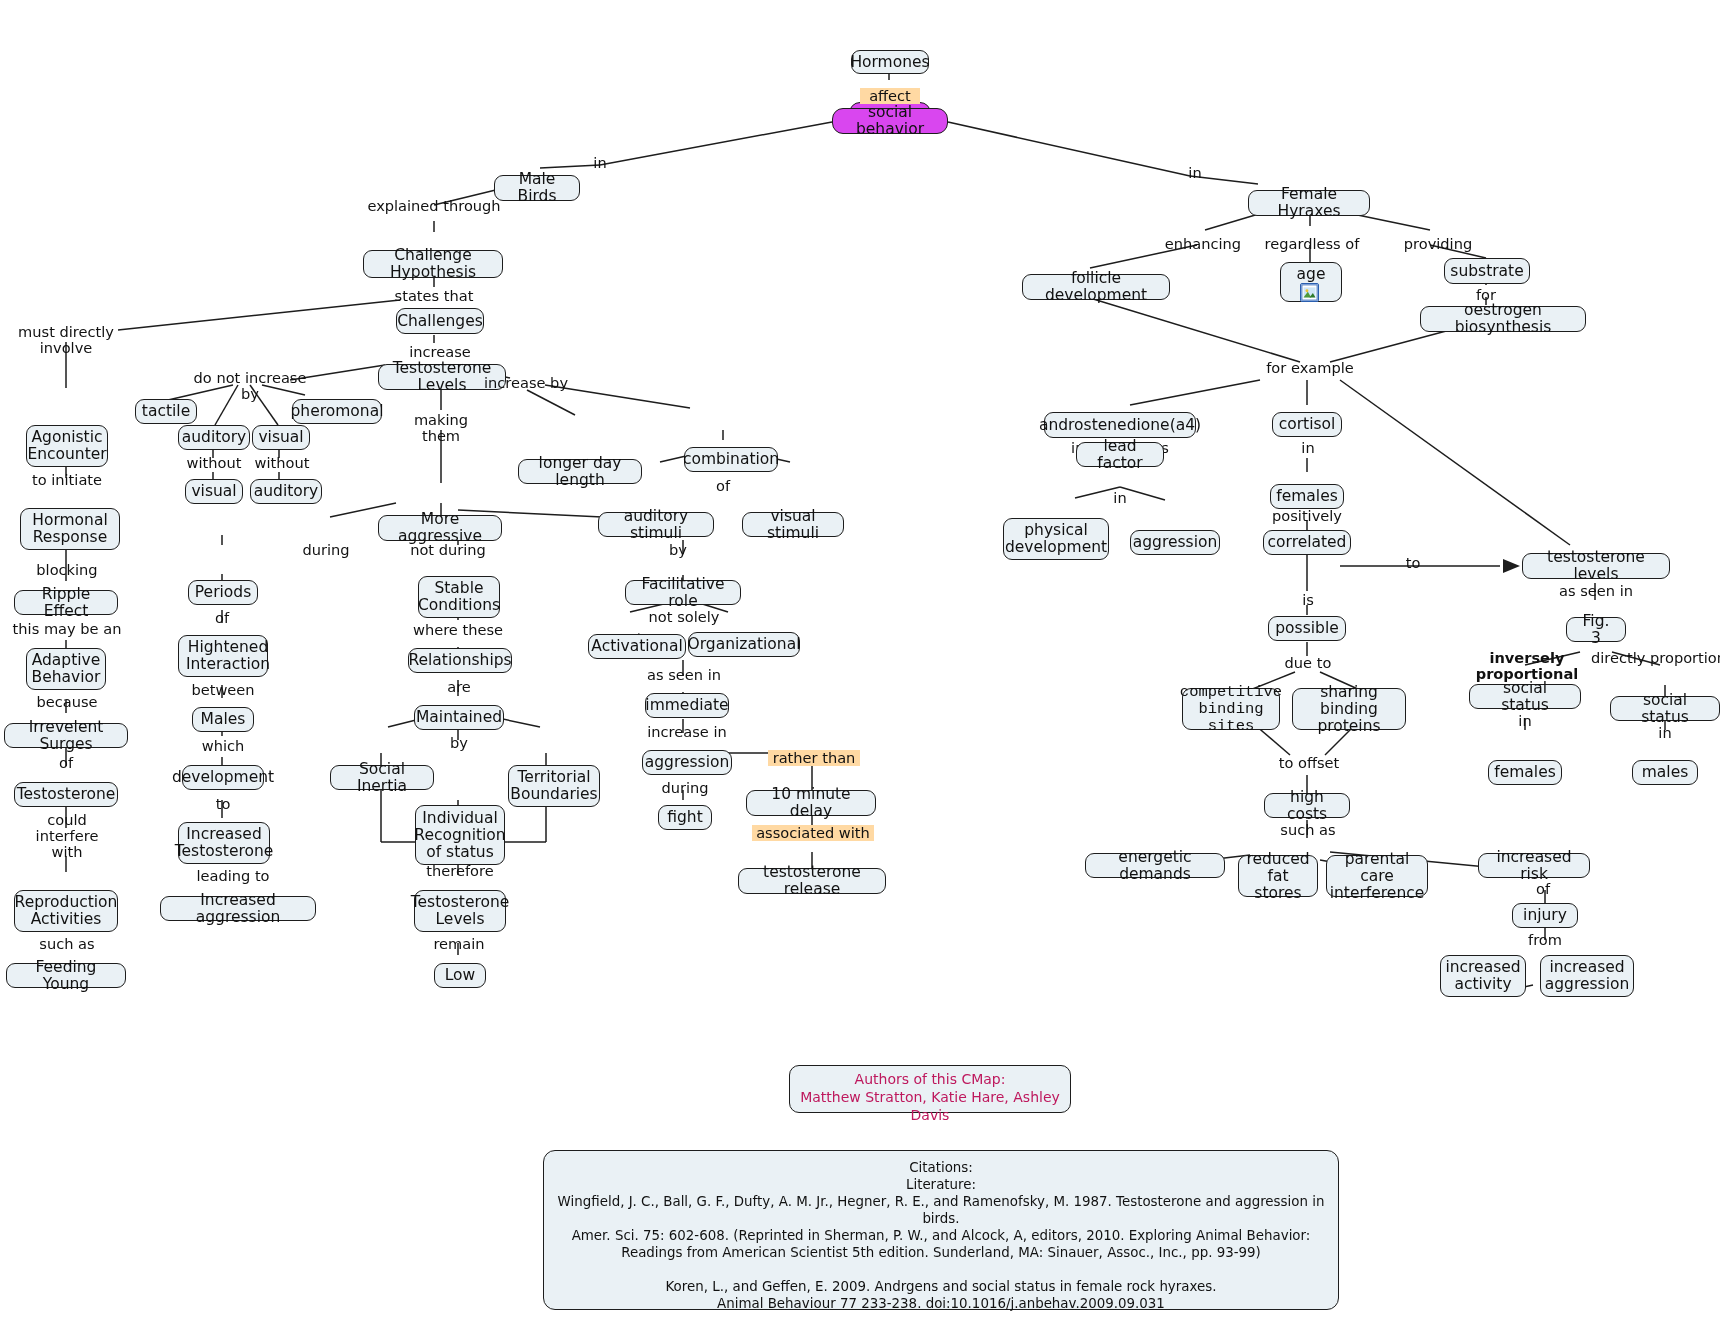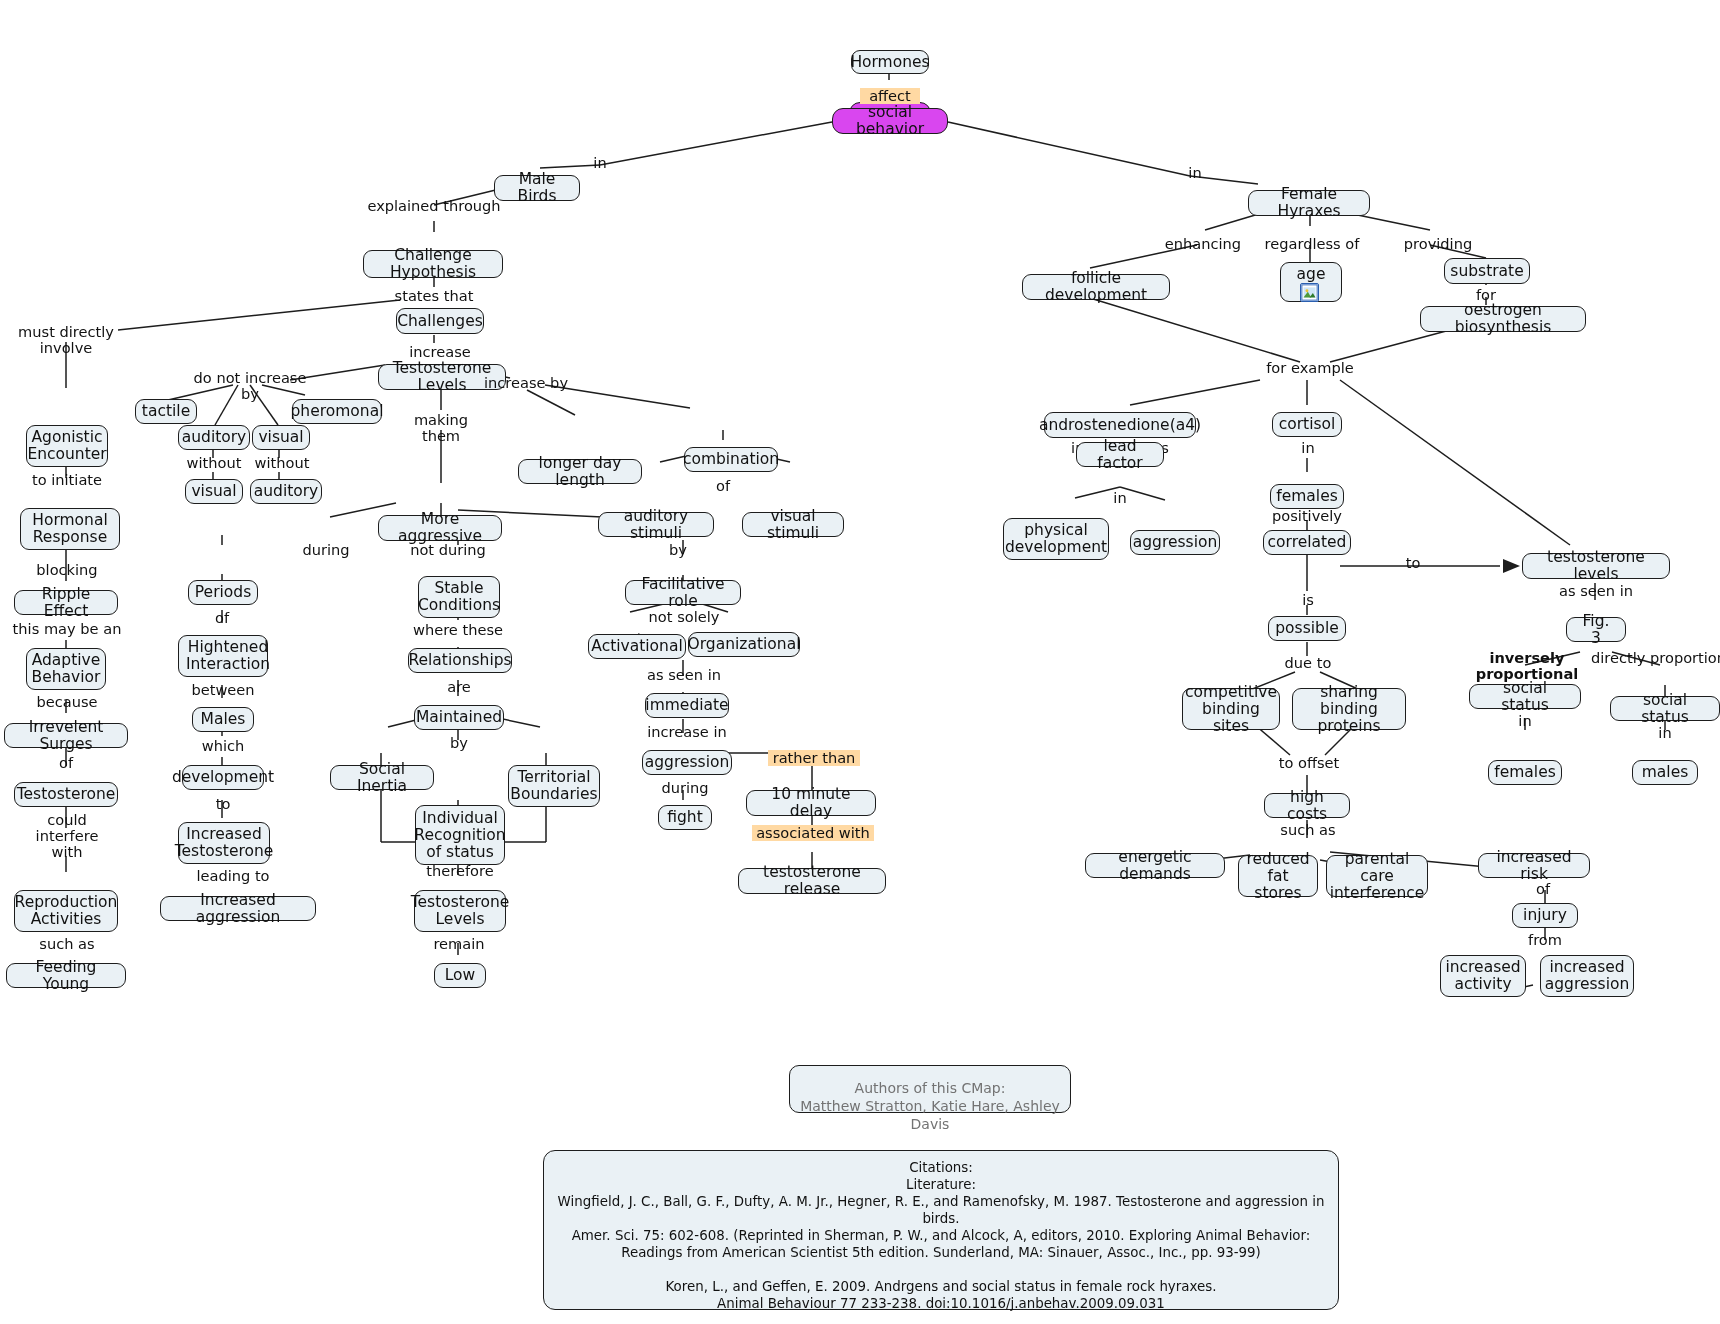--- a/index.html
+++ b/index.html
@@ -55,22 +55,22 @@
   }
   .authors{
     position:absolute;
     box-sizing:border-box;
     background:#eaf1f5;
     border:1.6px solid #1d1d1d;
     border-radius:10px;
     font-size:14px;
     line-height:18px;
     text-align:center;
-    color:#737373;
-    padding:13px 10px;
+    color:#be185d;
+    padding:4px 10px;
     white-space:pre-line;
   }
   .imgbadge{
     position:absolute;
     width:19px;height:19px;
     border:1.6px solid #2a5fb0;
     background:#ffffff;
     border-radius:2px;
     box-sizing:border-box;
     display:block;
@@ -404,21 +404,21 @@
 
   <div class="node" style="left:1272px;top:412px;width:70px;height:25px;">cortisol</div>
   <div class="link" style="left:1280px;top:440px;width:56px;">in</div>
   <div class="node" style="left:1270px;top:484px;width:74px;height:25px;">females</div>
   <div class="link" style="left:1263px;top:508px;width:88px;">positively</div>
   <div class="node" style="left:1263px;top:530px;width:88px;height:25px;">correlated</div>
   <div class="link" style="left:1385px;top:555px;width:56px;">to</div>
   <div class="link" style="left:1285px;top:592px;width:46px;">is</div>
   <div class="node" style="left:1268px;top:616px;width:78px;height:25px;">possible</div>
   <div class="link" style="left:1275px;top:655px;width:66px;">due to</div>
-  <div class="node" style="left:1182px;top:688px;width:98px;height:42px;">competitive
+  <div class="node" style="left:1182px;top:688px;width:98px;height:42px;font-family:Liberation Mono, monospace;">competitive
 binding sites</div>
   <div class="node" style="left:1292px;top:688px;width:114px;height:42px;">sharing binding
 proteins</div>
   <div class="link" style="left:1268px;top:755px;width:82px;">to offset</div>
   <div class="node" style="left:1264px;top:793px;width:86px;height:25px;">high costs</div>
   <div class="link" style="left:1270px;top:822px;width:76px;">such as</div>
 
   <div class="node" style="left:1085px;top:853px;width:140px;height:25px;">energetic demands</div>
   <div class="node" style="left:1238px;top:855px;width:80px;height:42px;">reduced
 fat stores</div>

